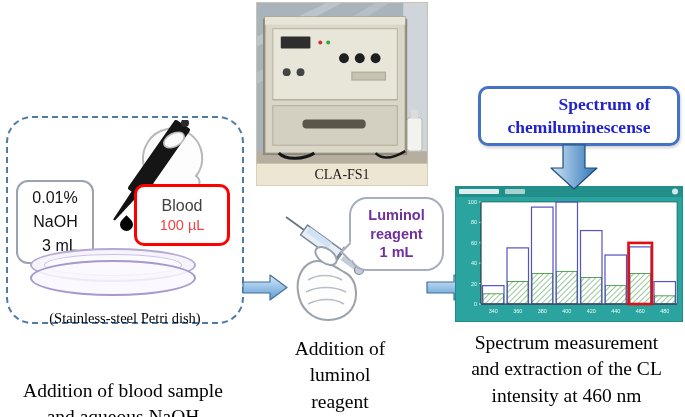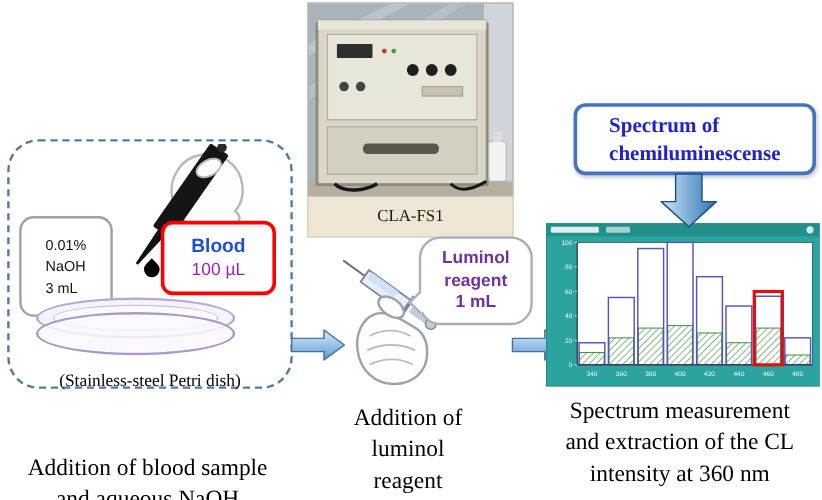--- a/index.html
+++ b/index.html
@@ -1,49 +1,49 @@
 <!DOCTYPE html>
 <html><head>
 <meta charset="utf-8">
 <style>
   html,body{margin:0;padding:0;background:#fff;}
   .canvas{position:relative;width:685px;height:417px;background:#fff;font-family:"Liberation Serif",serif;overflow:hidden;}
   svg{display:block;}
 
   
   .photo{position:absolute;left:256px;top:2px;width:172px;height:162px;border:1px solid #c9c4b2;box-sizing:border-box;background:#a9b3bc;}
-  .photo-caption{position:absolute;left:256px;top:164px;width:172px;height:34px;background:#ece6d2;border:1px solid #d6d0ba;border-top:none;box-sizing:border-box;display:flex;align-items:center;justify-content:center;font-size:14px;color:#1a1a1a;}
+  .photo-caption{position:absolute;left:256px;top:164px;width:172px;height:22px;background:#ece6d2;border:1px solid #d6d0ba;border-top:none;box-sizing:border-box;display:flex;align-items:center;justify-content:center;font-size:14px;color:#1a1a1a;}
 
   
   .dashed-box{position:absolute;left:6px;top:116px;width:238px;height:208px;border:2.5px dashed #4f7ba6;border-radius:26px;box-sizing:border-box;}
   .pipette-svg{position:absolute;left:44px;top:2px;width:170px;height:106px;}
-  .naoh-bubble{position:absolute;left:8px;top:62px;width:78px;height:84px;background:#fff;border:2px solid #9aa2ac;border-radius:12px;display:flex;align-items:center;justify-content:center;text-align:left;font-family:"Liberation Sans",sans-serif;font-size:12px;line-height:1.5;white-space:pre-line;color:#111;box-sizing:border-box;}
+  .naoh-bubble{position:absolute;left:8px;top:62px;width:78px;height:84px;background:#fff;border:2px solid #9aa2ac;border-radius:12px;display:flex;align-items:center;justify-content:center;text-align:right;font-family:"Liberation Sans",sans-serif;font-size:16px;line-height:1.5;white-space:pre-line;color:#111;box-sizing:border-box;}
   .blood-callout{position:absolute;left:126px;top:66px;width:96px;height:62px;background:#fff;border:3px solid #ff0000;border-radius:10px;display:flex;flex-direction:column;align-items:center;justify-content:center;font-family:"Liberation Sans",sans-serif;box-sizing:border-box;}
-  .blood-word{color:#1d4ed8;font-weight:bold;font-size:16px;line-height:1.1;}
-  .blood-vol{color:#a21caf;font-size:14.5px;margin-top:3px;}
+  .blood-word{color:#404040;font-weight:normal;font-size:16px;line-height:1.1;}
+  .blood-vol{color:#ef4444;font-size:14.5px;margin-top:3px;}
   .blood-drop{position:absolute;left:112px;top:100px;width:13px;height:13px;background:#000;border-radius:0 50% 50% 50%;transform:rotate(45deg);}
   .petri{position:absolute;left:22px;top:130px;width:166px;height:54px;}
   .petri .rim-back{position:absolute;left:0;top:0;width:166px;height:34px;border:2px solid #b7a8d4;border-radius:50%;background:#f6f3fb;box-sizing:border-box;}
   .petri .inner{position:absolute;left:14px;top:6px;width:138px;height:22px;border:1.5px solid #cdc2e4;border-radius:50%;background:#fbfaff;box-sizing:border-box;}
   .petri .rim-front{position:absolute;left:0;top:12px;width:166px;height:36px;border:2px solid #a898cc;border-radius:50%;background:rgba(250,248,255,0.82);box-sizing:border-box;}
   .dish-label{position:absolute;left:0;top:192px;width:100%;text-align:center;font-size:14.5px;color:#000;}
 
   
   .syringe-hand{position:absolute;left:282px;top:200px;width:92px;height:130px;}
   .luminol-bubble{position:absolute;left:349px;top:197px;width:95px;height:74px;background:#fff;border:2.5px solid #a8aec0;border-radius:18px;display:flex;align-items:center;justify-content:center;text-align:center;font-family:"Liberation Sans",sans-serif;font-weight:bold;font-size:14.5px;color:#7030a0;white-space:pre-line;line-height:1.3;z-index:2;box-sizing:border-box;}
   .luminol-bubble::before{content:"";position:absolute;left:-8px;top:46px;width:12px;height:12px;background:#fff;border-left:2.5px solid #a8aec0;border-bottom:2.5px solid #a8aec0;transform:rotate(45deg);}
 
   
   .flow-arrow{position:absolute;width:47px;height:31px;}
   .flow-arrow-1{left:242px;top:272px;}
   .flow-arrow-2{left:426px;top:272px;}
   .down-arrow{position:absolute;left:550px;top:144px;width:48px;height:46px;z-index:3;}
 
   
-  .spectrum-box{position:absolute;left:478px;top:86px;width:202px;height:60px;background:#fff;border:3px solid #4472c4;border-radius:10px;display:flex;align-items:center;justify-content:center;text-align:left;font-weight:bold;font-size:17.5px;color:#2222cc;white-space:pre-line;line-height:1.3;box-shadow:1px 2px 3px rgba(0,0,0,0.18);box-sizing:border-box;}
+  .spectrum-box{position:absolute;left:478px;top:86px;width:202px;height:60px;background:#fff;border:3px solid #4472c4;border-radius:10px;display:flex;align-items:center;justify-content:center;text-align:right;font-weight:bold;font-size:17.5px;color:#2222cc;white-space:pre-line;line-height:1.3;box-shadow:1px 2px 3px rgba(0,0,0,0.18);box-sizing:border-box;}
   .chart-panel{position:absolute;left:455px;top:186px;width:228px;height:136px;}
 
   
   .caption{position:absolute;text-align:center;font-size:19.5px;line-height:1.35;white-space:pre-line;color:#000;}
   .caption-left{left:0;top:346px;width:246px;margin-top:32px;}
   .caption-mid{left:270px;top:336px;width:140px;font-family:Liberation Serif, serif;}
   .caption-right{left:448px;top:330px;width:237px;}
 </style>
 </head>
 <body>
@@ -202,15 +202,15 @@
       <rect x="173.5" y="56.879999999999995" width="23.5" height="61.120000000000005" fill="none" stroke="#e01010" stroke-width="2.6"></rect>
     </svg>
 
   <div class="caption caption-left">Addition of blood sample
 and aqueous NaOH</div>
   <div class="caption caption-mid">Addition of
 luminol
 reagent</div>
   <div class="caption caption-right">Spectrum measurement
 and extraction of the CL
-intensity at 360 nm</div>
+intensity at 460 nm</div>
 
 </div>
 
 </body></html>

